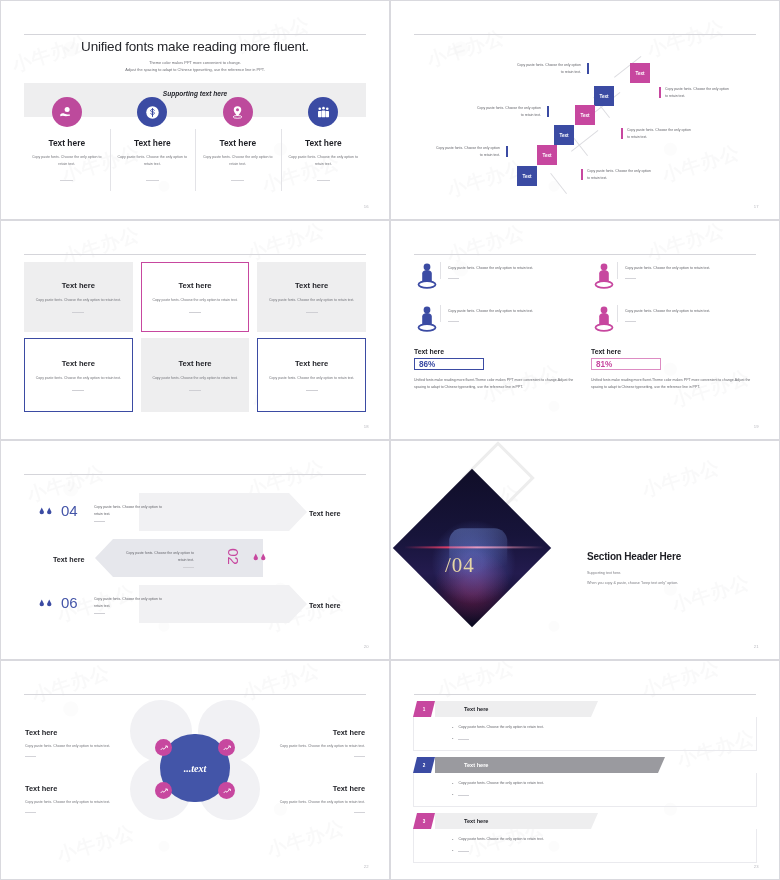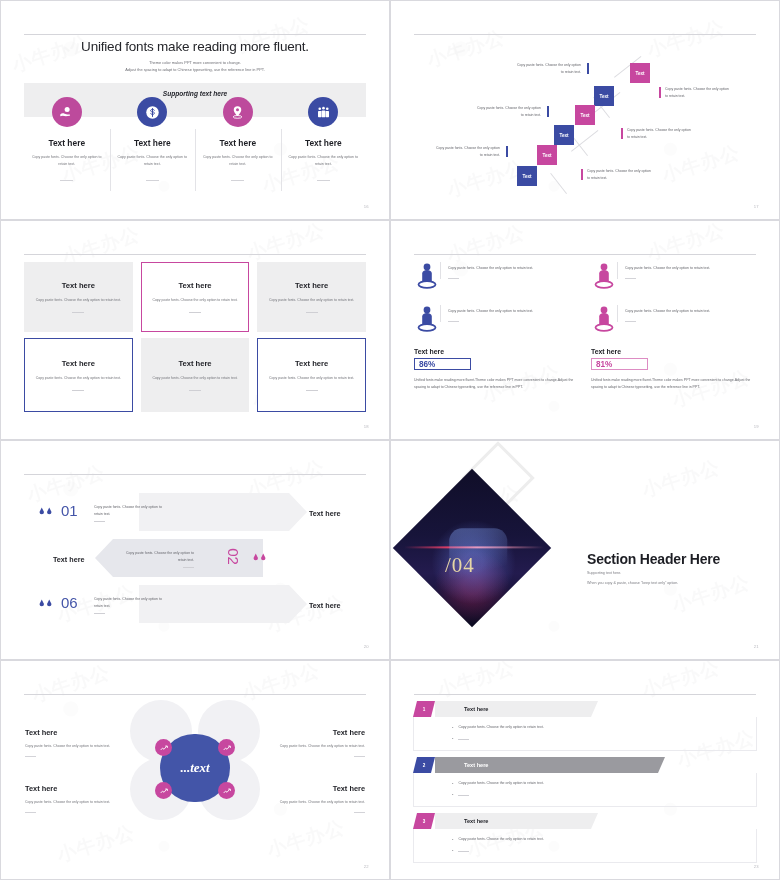--- a/index.html
+++ b/index.html
@@ -127,21 +127,21 @@
   .s4-l { left: 23px; }
   .s4-r { left: 200px; }
   .s4-row { display: flex; align-items: flex-start; margin-bottom: 13px; }
   .s4-ic { width: 26px; height: 30px; flex: none; }
   .s4-ic svg { width: 26px; height: 30px; }
   .s4-rtx { border-left: 1px solid #e1e1e5; padding-left: 7px; padding-top: 3px; }
   .s4-rp { font-size: 3.5px; color: #65666c; line-height: 1.95; }
   .s4-rdash { width: 11px; height: 1px; background: #d3d3d8; margin-top: 6px; }
   .s4-h { font-size: 6.9px; font-weight: bold; color: #1d1e24; margin-top: 2px; }
   .s4-pct {
-    margin-top: 3px; width: 57px; height: 12px;
+    margin-top: 3px; width: 70px; height: 12px;
     display: flex; align-items: center; padding-left: 4px;
     font-size: 8.2px; font-weight: bold; border: 1px solid;
   }
   .s4-pct.blue { color: #3b4ba3; border-color: #3b4ba3; }
   .s4-pct.pink { color: #c7479f; border-color: #dd8cc3; }
   .s4-body { font-size: 3.5px; color: #65666c; line-height: 2.0; margin-top: 7px; }
 
   
   .s5-chev {
     position: absolute; height: 38px;
@@ -404,21 +404,21 @@
     </div>
     <div class="topline"></div>
 
     <div class="s5-chev" style="left:138px;top:52px;width:168px;background:#f1f1f3"></div>
     <div class="s5-ic" style="left:37px;top:62px">
       <svg viewBox="0 0 20 22" fill="#3b4ba3">
           <path d="M10 1v18M4 19h12M3 6h14M5 6l-3 6h6zM15 6l-3 6h6z"></path>
           <path d="M2 12a3 3 0 006 0zM12 12a3 3 0 006 0z"></path>
         </svg>
     </div>
-    <div class="s5-num" style="left:60px;top:61px">01</div>
+    <div class="s5-num" style="left:60px;top:61px">04</div>
     <div class="s5-tx" style="left:93px;top:63px">Copy paste fonts. Choose the only option to retain text.</div>
     <div class="s5-dash" style="left:93px;top:80px"></div>
     <div class="s5-lbl" style="left:308px;top:68px">Text here</div>
 
     <div class="s5-chev rev" style="left:94px;top:98px;width:168px;background:#e6e7ec"></div>
     <div class="s5-tx" style="left:117px;top:109px;text-align:right">Copy paste fonts. Choose the only option to retain text.</div>
     <div class="s5-dash" style="left:182px;top:126px"></div>
     <div class="s5-num" style="left:224px;top:107px;color:#c7479f;transform:rotate(90deg)">02</div>
     <div class="s5-ic" style="left:251px;top:108px">
       <svg viewBox="0 0 20 22" fill="#c7479f">
@@ -477,33 +477,33 @@
 </div>
 
 <div style="position:absolute;left:0;top:0;width:780px;height:880px;pointer-events:none">
   <div style="position:absolute;left:390px;top:440px;width:466px;height:220px;overflow:hidden;pointer-events:auto">
     <div style="position:absolute;left:82px;top:12px;width:52px;height:52px;border:3px solid #ededed;transform:rotate(45deg)"></div>
     <div style="position:absolute;left:26px;top:52px;width:112px;height:112px;transform:rotate(45deg);overflow:hidden;background:radial-gradient(circle at 60% 58%, rgba(100,120,220,.5) 0 10%, transparent 45%), radial-gradient(circle at 74% 74%, rgba(200,40,90,.35) 0 7%, transparent 32%), linear-gradient(135deg,#100e28 0%,#17143a 42%,#231b4e 66%,#0c0a20 100%)">
       <div style="position:absolute;left:-12%;top:47%;width:125%;height:1.5px;background:linear-gradient(90deg,transparent,#d93b63 30%,#ff9ab6 52%,transparent);transform:rotate(-45deg)"></div>
       <div style="position:absolute;left:34%;top:26%;width:52%;height:52%;border-radius:22%;transform:rotate(-45deg);background:linear-gradient(165deg,rgba(130,160,240,.42),rgba(20,18,50,0) 72%)"></div>
     </div>
     <div style="position:absolute;left:55px;top:113px;font-size:21px;color:#e7d7a6;font-weight:300;letter-spacing:1px;font-family:'Liberation Serif',serif">/04</div>
-    <div style="position:absolute;left:197px;top:111px;font-size:14px;font-weight:bold;color:#1d1e24;letter-spacing:-.2px">Section Header Here</div>
+    <div style="position:absolute;left:197px;top:111px;font-size:10px;font-weight:bold;color:#1d1e24;letter-spacing:-.2px">Section Header Here</div>
     <div style="position:absolute;left:197px;top:131px;font-size:3.7px;color:#7c7d83">Supporting text here.</div>
     <div style="position:absolute;left:197px;top:141px;font-size:3.7px;color:#7c7d83">When you copy &amp; paste, choose "keep text only" option.</div>
   </div>
 
   <div style="position:absolute;left:0px;top:660px;width:390px;height:220px;overflow:hidden;pointer-events:auto">
     <div style="position:absolute;left:130px;top:40px;width:62px;height:62px;border-radius:50%;background:#f1f1f4"></div>
     <div style="position:absolute;left:198px;top:40px;width:62px;height:62px;border-radius:50%;background:#f1f1f4"></div>
     <div style="position:absolute;left:130px;top:98px;width:62px;height:62px;border-radius:50%;background:#f1f1f4"></div>
     <div style="position:absolute;left:198px;top:98px;width:62px;height:62px;border-radius:50%;background:#f1f1f4"></div>
 
     <div style="position:absolute;left:160px;top:74px;width:70px;height:68px;border-radius:35px;background:#4355a8;display:flex;align-items:center;justify-content:center">
-      <span style="color:#fff;font-size:13px;font-style:italic;font-weight:bold;font-family:'Liberation Serif',serif">...text</span>
+      <span style="color:#fff;font-size:10px;font-style:italic;font-weight:bold;font-family:'Liberation Serif',serif">...text</span>
     </div>
 
     <div style="position:absolute;left:155px;top:79px;width:17px;height:17px;border-radius:50%;background:#c7479f;display:flex;align-items:center;justify-content:center">
       <svg viewBox="0 0 12 12" style="width:8px;height:8px">
           <path d="M1 9l3-3 2 2 4-5" stroke="#fff" stroke-width="1.3" fill="none"></path>
           <path d="M8 3h3v3" stroke="#fff" stroke-width="1.3" fill="none"></path>
         </svg>
     </div>
     <div style="position:absolute;left:218px;top:79px;width:17px;height:17px;border-radius:50%;background:#c7479f;display:flex;align-items:center;justify-content:center">
       <svg viewBox="0 0 12 12" style="width:8px;height:8px">

